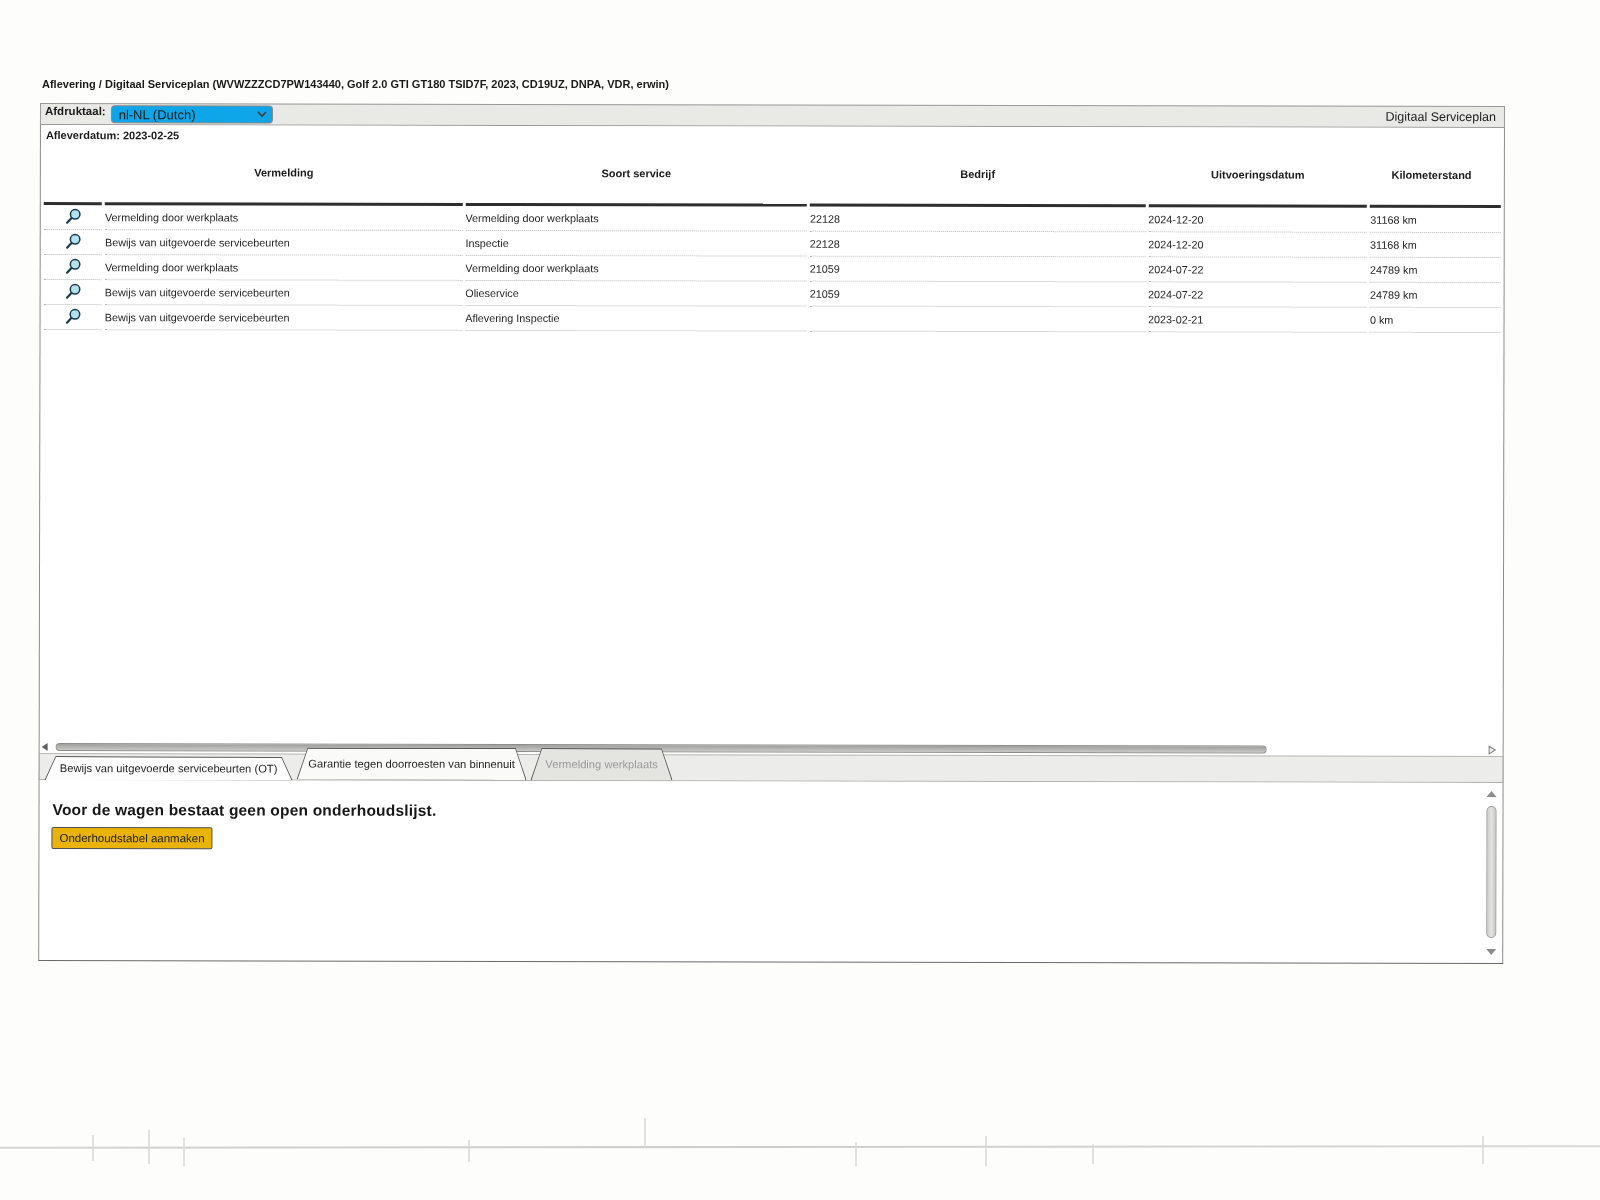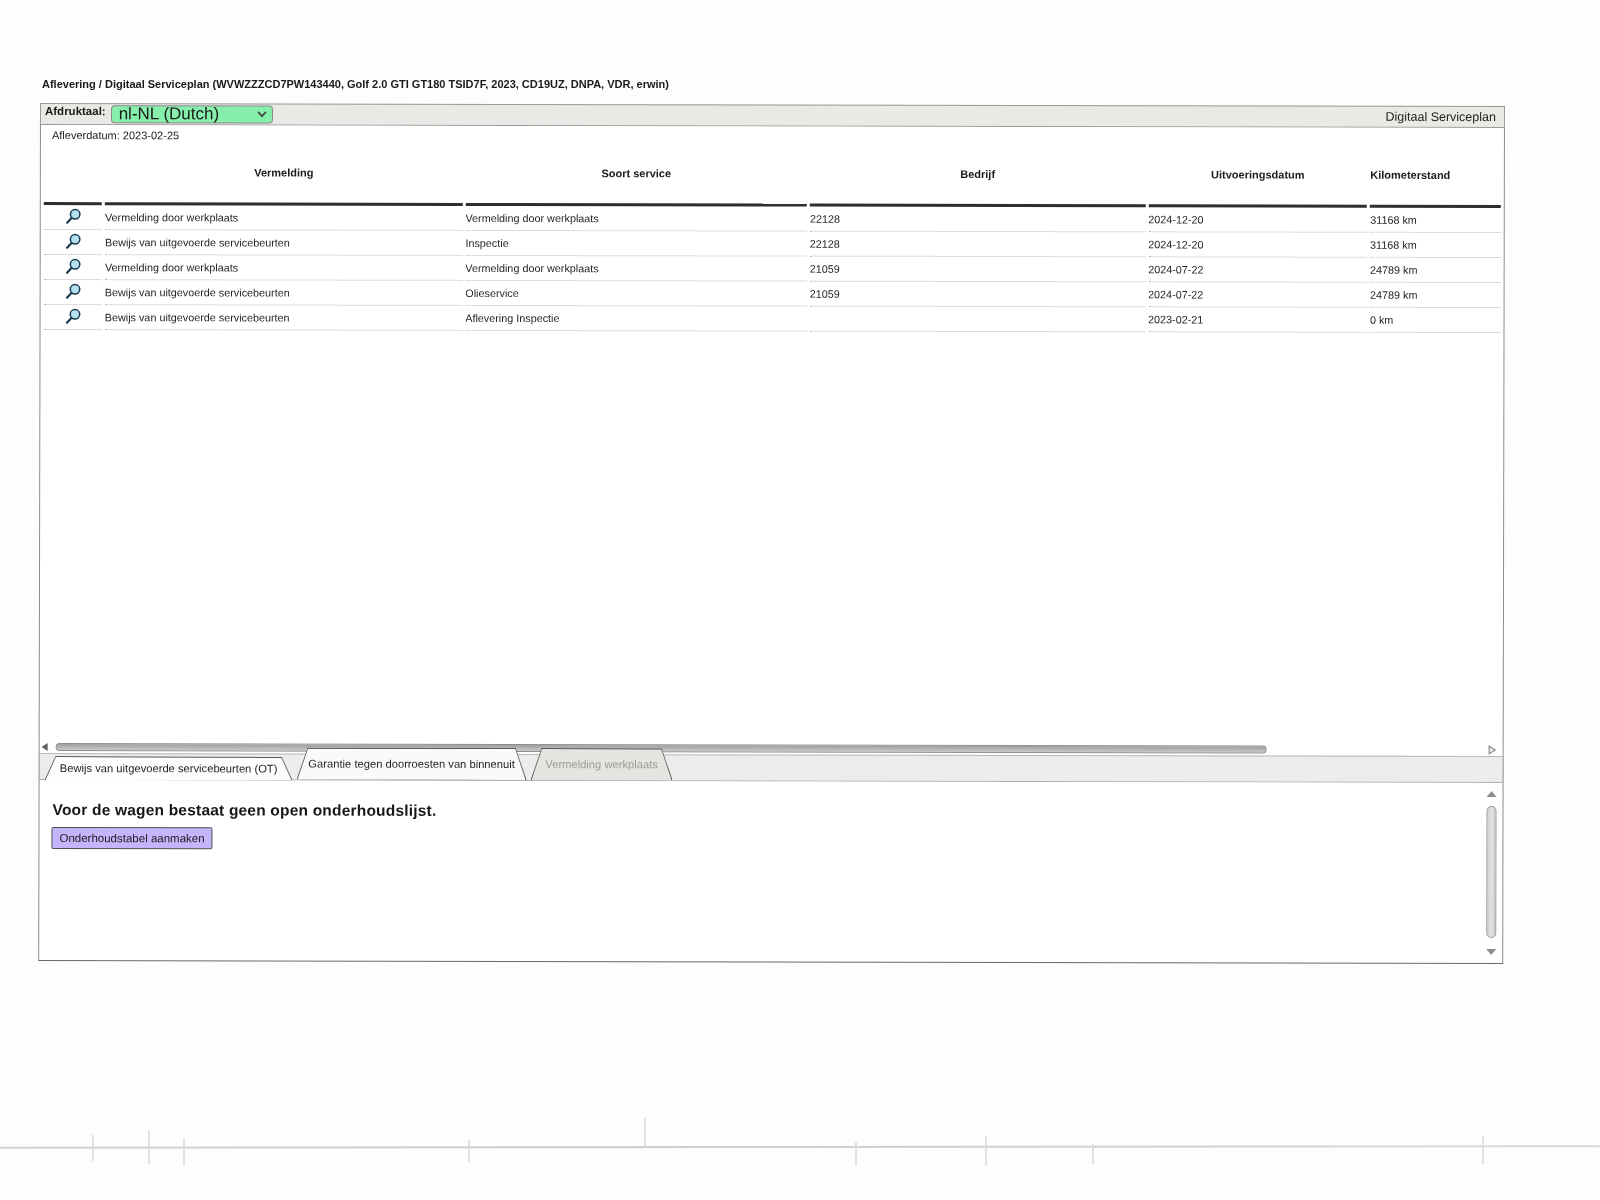--- a/index.html
+++ b/index.html
@@ -25,42 +25,42 @@
   
   .topbar {
     height:20px; background:#e9e9e6;
     border:1px solid #9a9a9a;
     display:flex; align-items:center; justify-content:space-between;
     padding:0 6px 0 4px;
   }
   .topbar-left { display:flex; align-items:flex-start; gap:5px; }
   .lang-label { font-size:11.5px; font-weight:700; }
   .lang-select {
-    width:148px; height:16px; background:#86efac;
+    width:148px; height:16px; background:#0ea5e9;
     border:1px solid #8a8a8a; border-radius:4px;
     display:flex; align-items:center; justify-content:space-between;
-    padding:0 5px 0 7px; font-size:17px; cursor:default;
+    padding:0 5px 0 7px; font-size:13px; cursor:default;
   }
   .chev { width:10px; height:8px; }
   .title-right { font-size:12.5px; color:#222; padding-right:2px; }
 
   
   .table-area {
     position:relative; height:616px; background:#ffffff;
     border-left:1px solid #8c8c8c; border-right:1px solid #8c8c8c;
   }
-  .afleverdatum { position:absolute; top:4px; left:11px; font-size:11px; font-weight:400; }
+  .afleverdatum { position:absolute; top:4px; left:5px; font-size:11px; font-weight:700; }
 
   table.svc { border-collapse:separate; border-spacing:3px 0; table-layout:fixed; width:100%; }
   table.svc th {
     height:53px; vertical-align:bottom; padding:0 0 24px 0;
     font-size:11px; font-weight:700; text-align:center;
     border-bottom:3px solid #2e2e2e; white-space:nowrap;
   }
-  table.svc th.col-km { text-align:left; padding-right:8px; }
+  table.svc th.col-km { text-align:center; padding-right:8px; }
   table.svc td {
     height:24px; border-bottom:1px dotted #b9b9b9;
     font-size:10.8px; color:#1f1f1f; white-space:nowrap; overflow:hidden;
     padding:0;
   }
   td.c-icon { text-align:center; }
   td.c-verm { padding-left:28px; }
   td.c-soort { padding-left:5px; }
   td.c-bedrijf { padding-left:4px; }
   td.c-datum { padding-left:4px; }
@@ -119,21 +119,21 @@
     position:relative; height:180px; background:#fff;
     border-left:1px solid #8c8c8c; border-right:1px solid #8c8c8c;
     border-bottom:1px solid #6a6a6a;
   }
   .panel-message {
     position:absolute; left:13px; top:21px;
     font-size:15.5px; font-weight:700; letter-spacing:0.2px; color:#161616;
   }
   .panel-button {
     position:absolute; left:12px; top:47px;
-    background:#c4b5fd; border:1px solid #4f4f4f; border-radius:2px;
+    background:#eab308; border:1px solid #4f4f4f; border-radius:2px;
     font-family:"Liberation Sans", sans-serif;
     font-size:11.5px; color:#1c1c1c; padding:4px 7px; cursor:pointer;
   }
   
   .vscroll { position:absolute; right:4px; top:6px; bottom:6px; width:14px; }
   .v-up { position:absolute; top:2px; left:2px; width:0; height:0;
     border-left:5px solid transparent; border-right:5px solid transparent;
     border-bottom:6px solid #8d8d8b; }
   .v-thumb {
     position:absolute; top:17px; bottom:19px; left:2px; width:8px;

